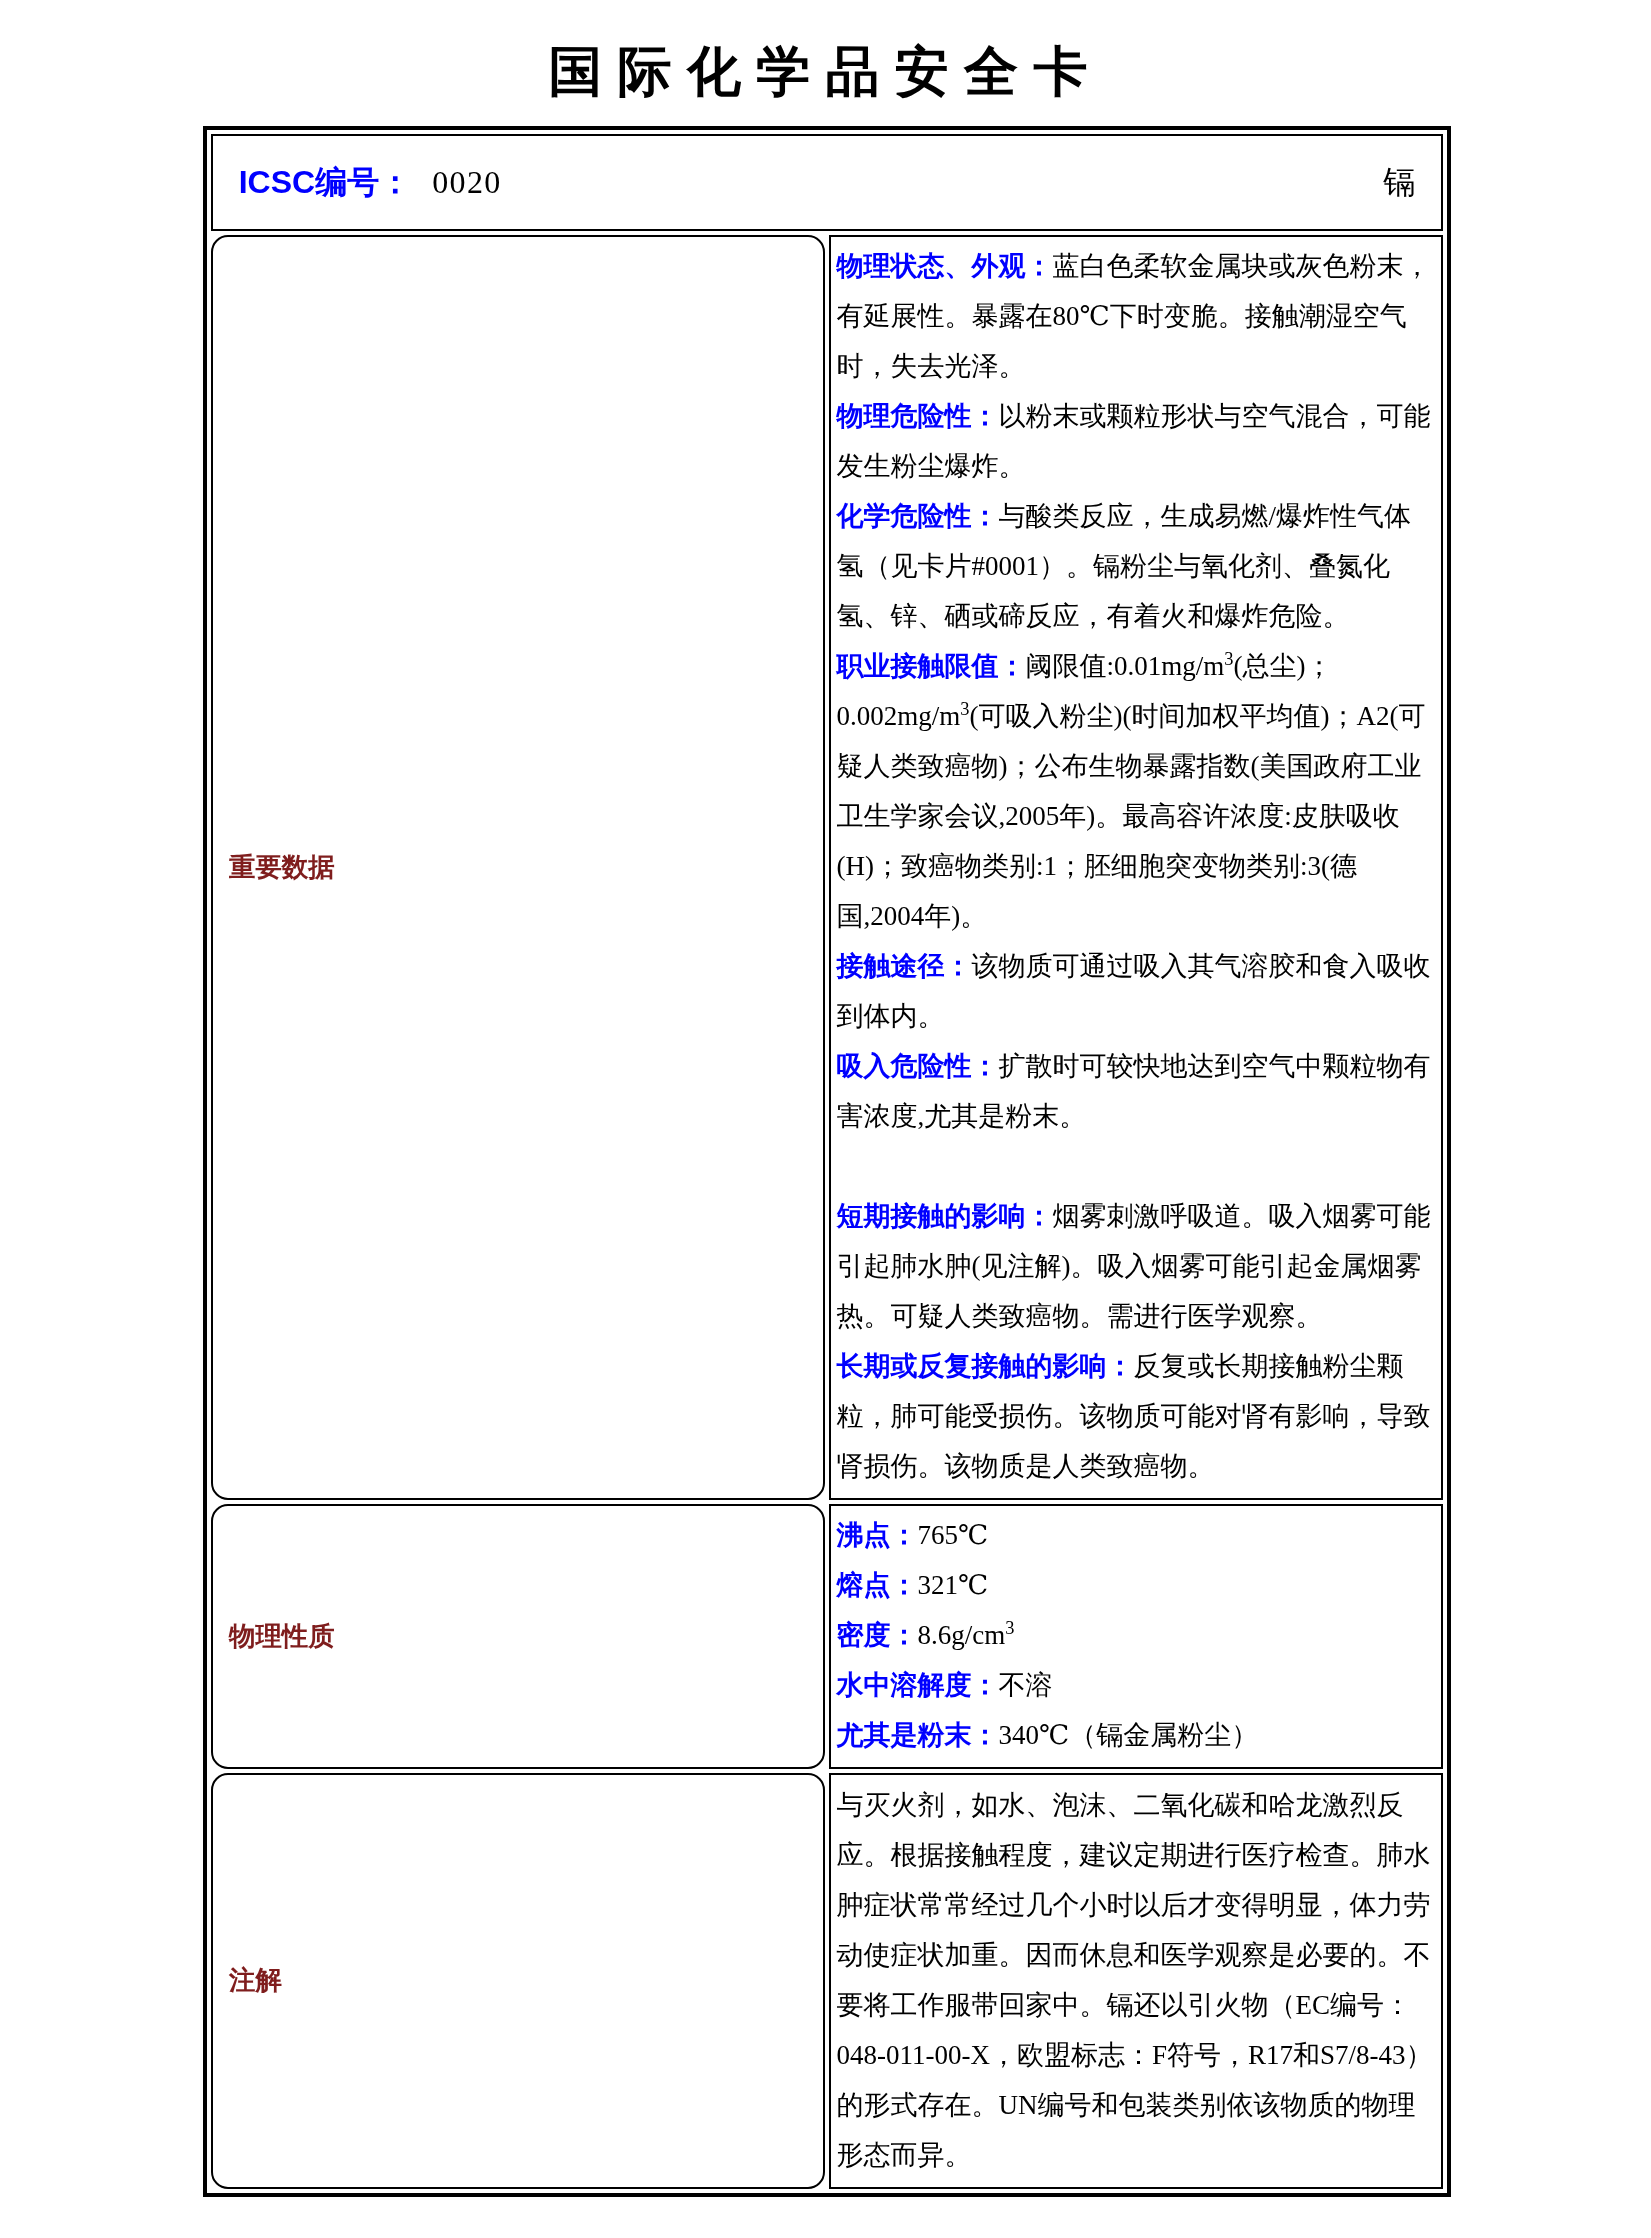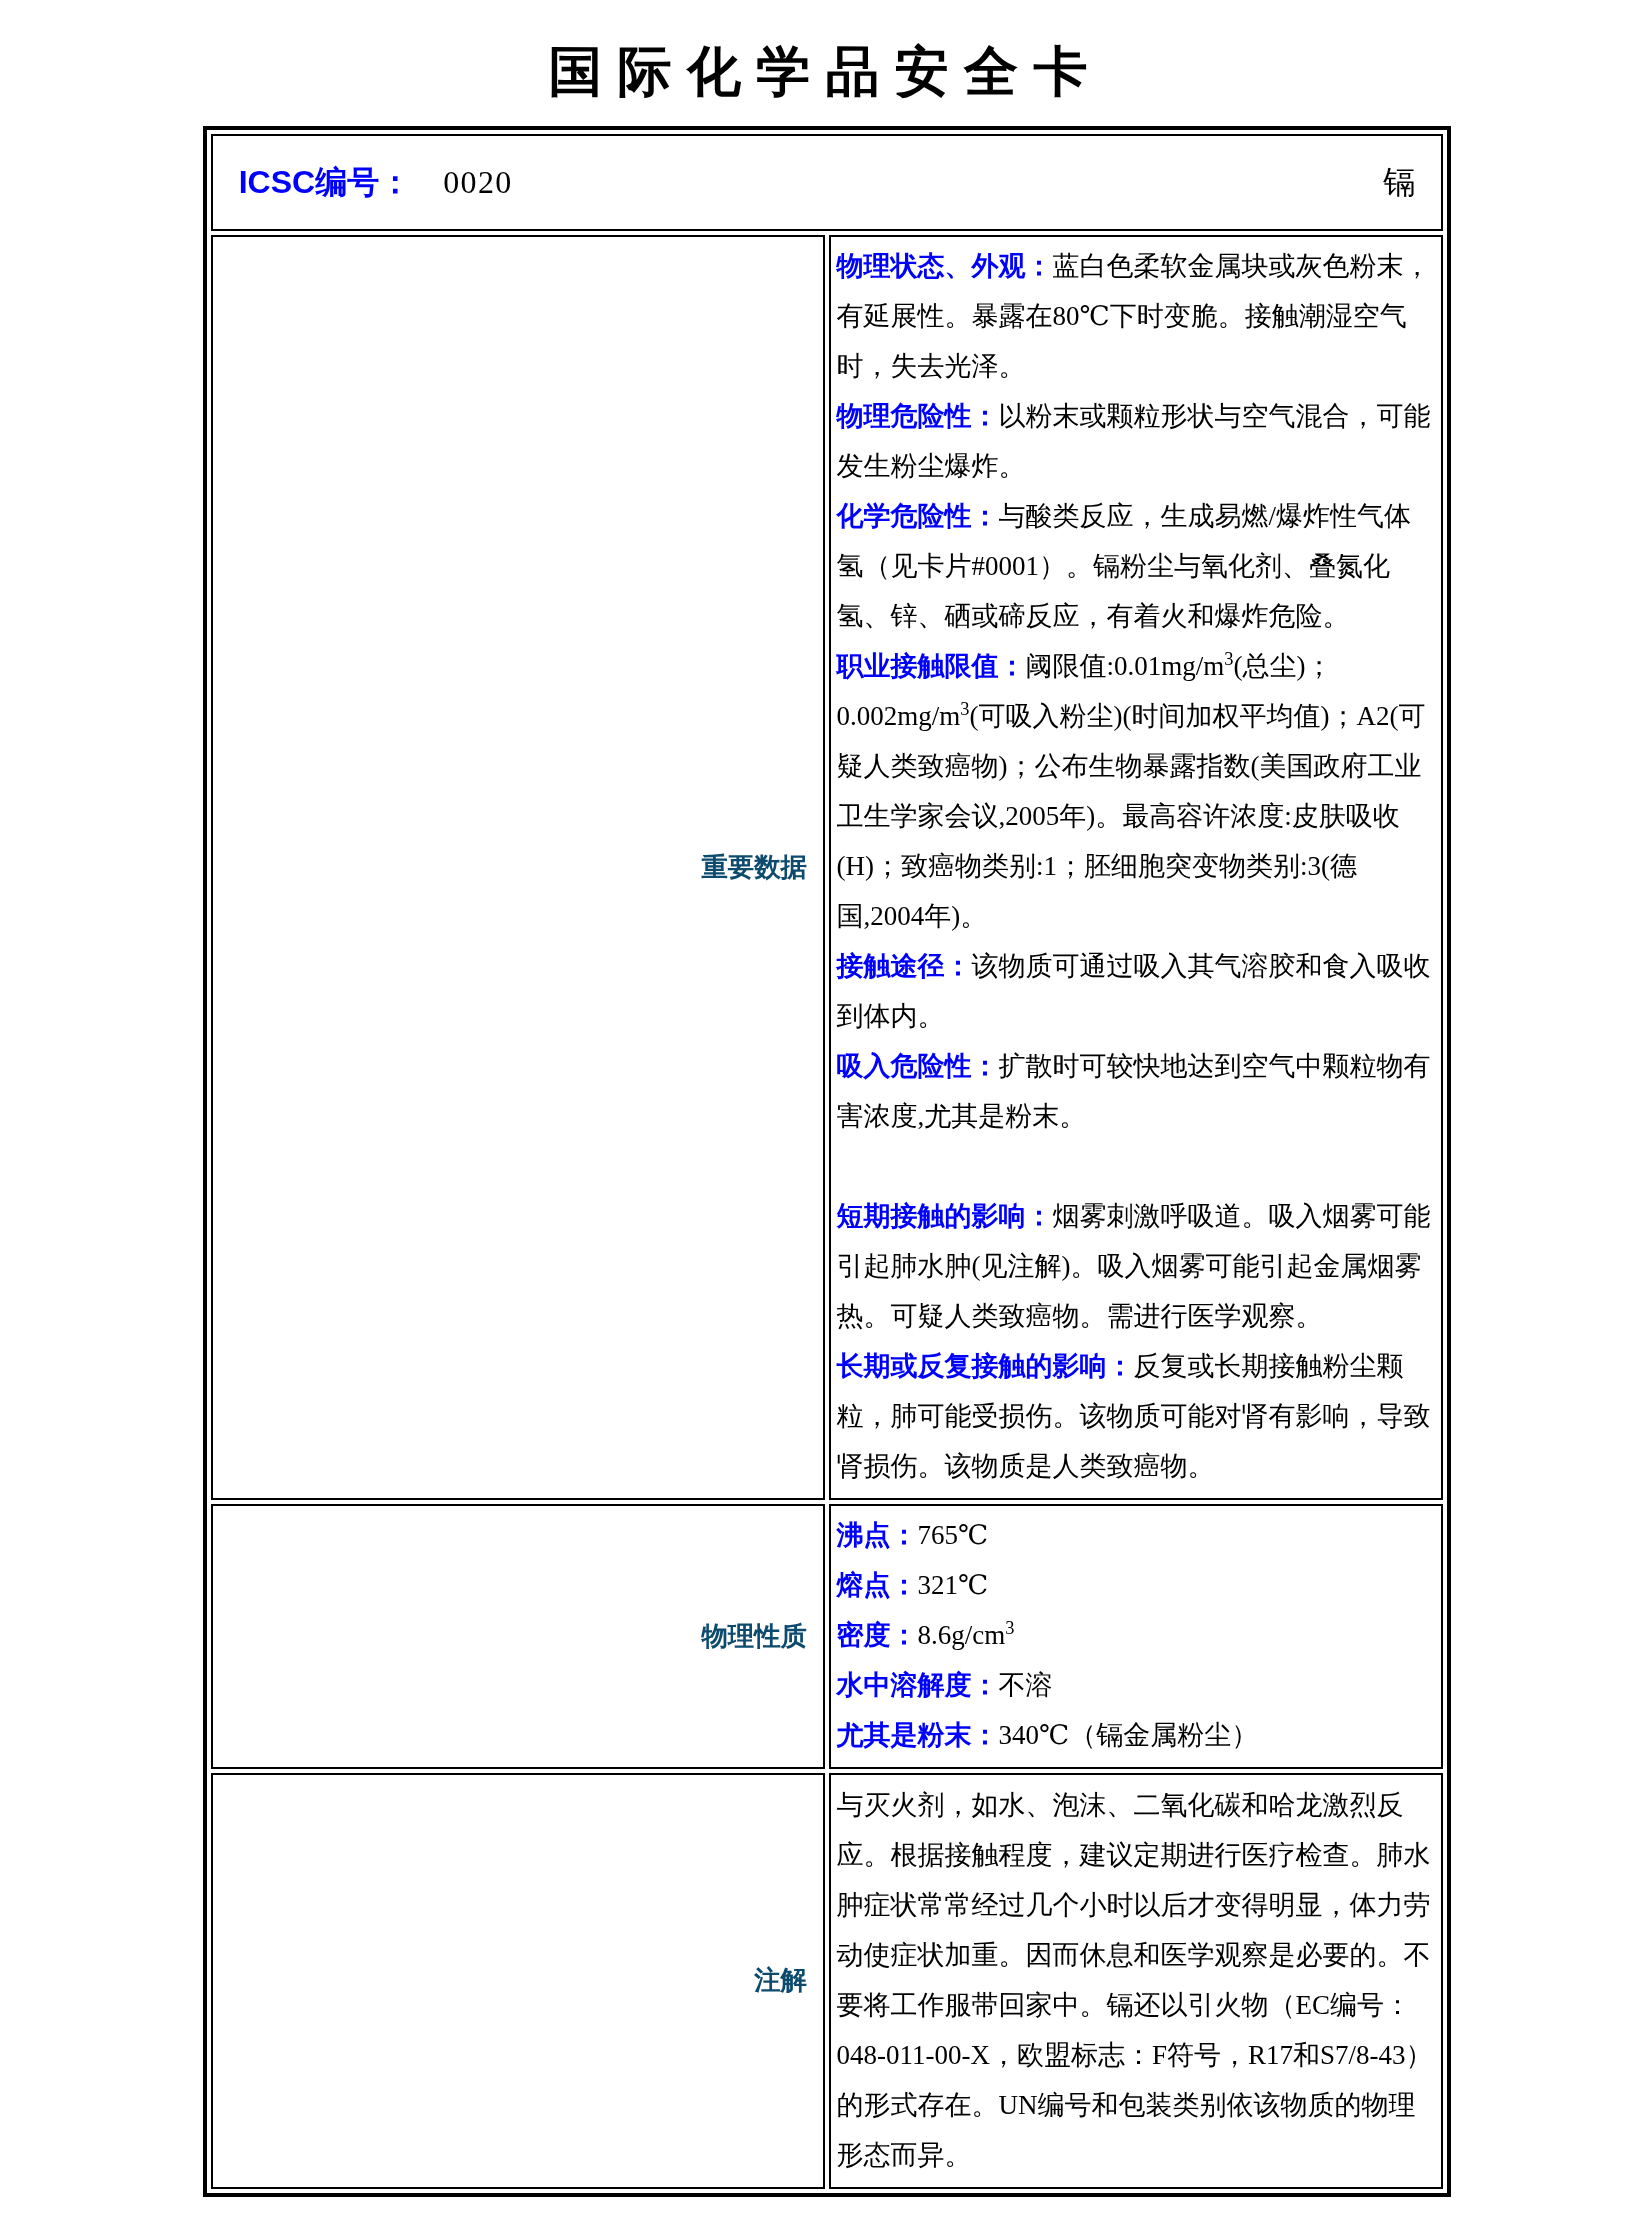--- a/index.html
+++ b/index.html
@@ -12,42 +12,42 @@
     font-size:54px; font-weight:bold; color:#000000; letter-spacing:15.3px;
     font-family:"DejaVu Serif","Liberation Serif",serif;
   }
   .card { position:absolute; left:203px; top:126px; width:1248px; }
   table.frame {
     border-collapse:separate; border-spacing:4.9px; border:4.2px solid #000;
     width:100%; background:#fff; table-layout:fixed;
   }
   td { border:2.1px solid #000; padding:16px; background:#fff; vertical-align:middle; }
   td.label-cell {
-    width:168px; text-align:right; color:#0c4a6e; font-weight:bold;
-    font-size:26.4px; font-family:"Liberation Sans","DejaVu Sans",sans-serif;
+    width:168px; text-align:left; color:#7f1d1d; font-weight:bold;
+    font-size:26.4px; font-family:"Liberation Sans","DejaVu Sans",sans-serif;border-radius:17px;
   }
   td.content-cell {
     font-size:27px; line-height:50px; padding:4.2px 8.4px 7px 5.6px; vertical-align:top;
     font-family:"Liberation Serif","DejaVu Serif",serif;
   }
   .para { margin:0; }
   .para .heading {
     color:#0000ff; font-weight:bold;
     font-family:"Liberation Sans","DejaVu Sans",sans-serif;
   }
   .para.spacer { height:50px; }
   sup { font-size:68%; vertical-align:super; line-height:0; }
 
   td.icsc-cell { height:61px; }
   .icsc-wrap { display:flex; align-items:center; padding:0 9.7px; font-size:32px; }
   .icsc-label {
     color:#0000ff; font-weight:bold;
     font-family:"Liberation Sans","DejaVu Sans",sans-serif;
   }
-  .icsc-number { margin-left:32px; letter-spacing:1.4px;text-align:right; }
+  .icsc-number { margin-left:21px; letter-spacing:1.4px;text-align:right; }
   .icsc-substance { margin-left:auto; }
 
   td.env-cell-label { height:40px; }
 </style>
 </head>
 <body>
 
 <div class="page-title">国际化学品安全卡</div>
 
 <div class="card">

